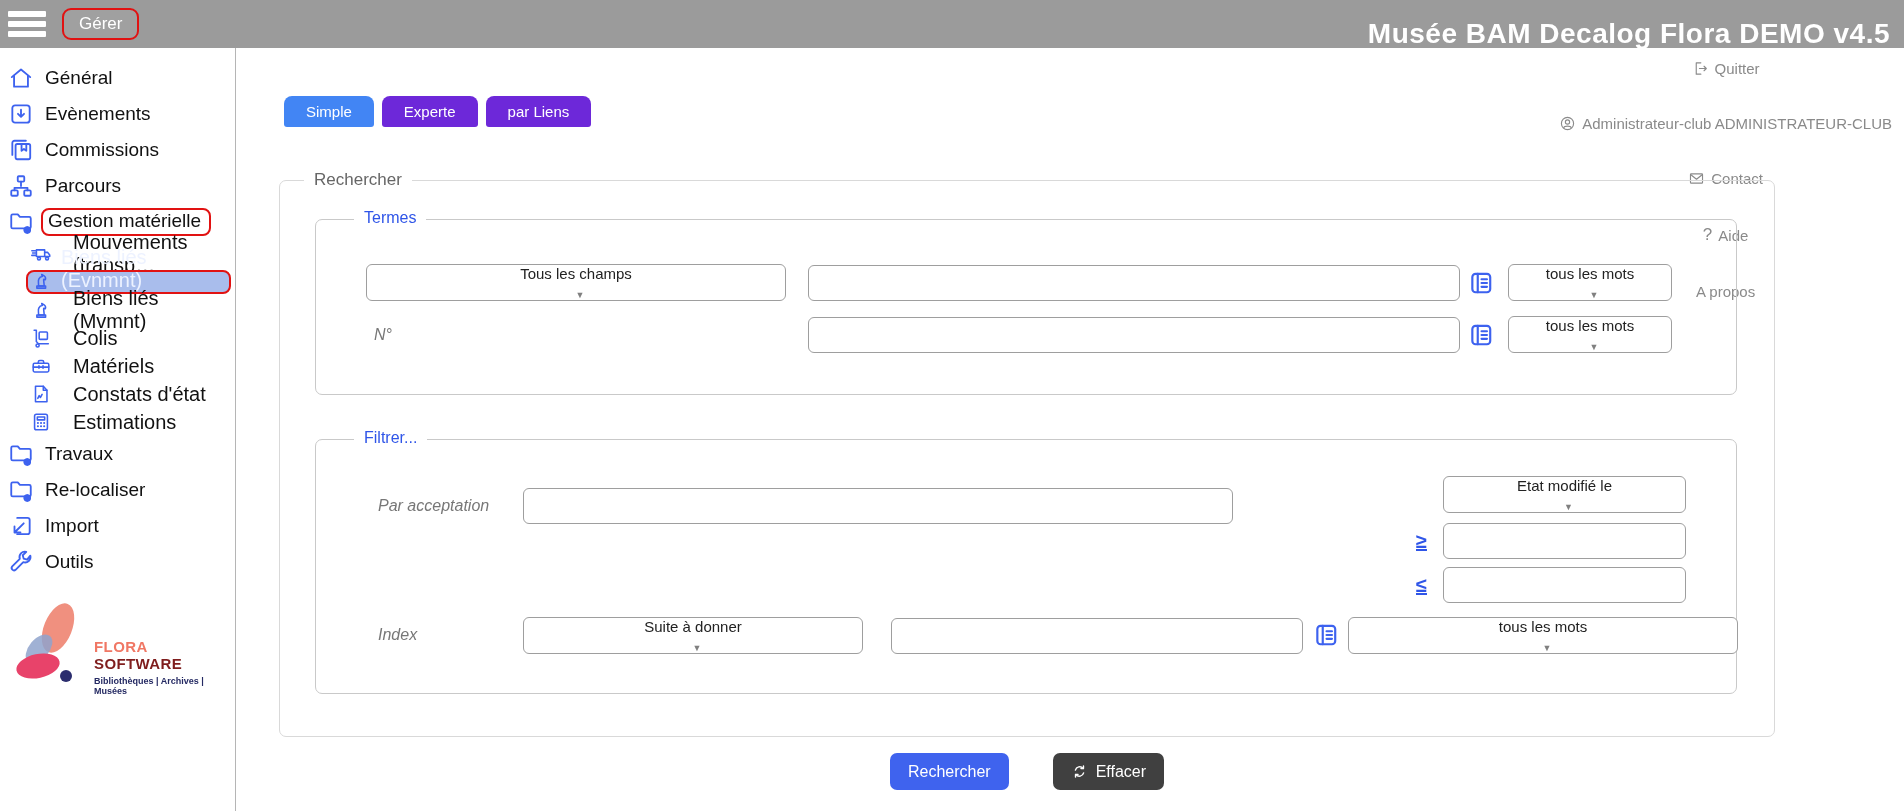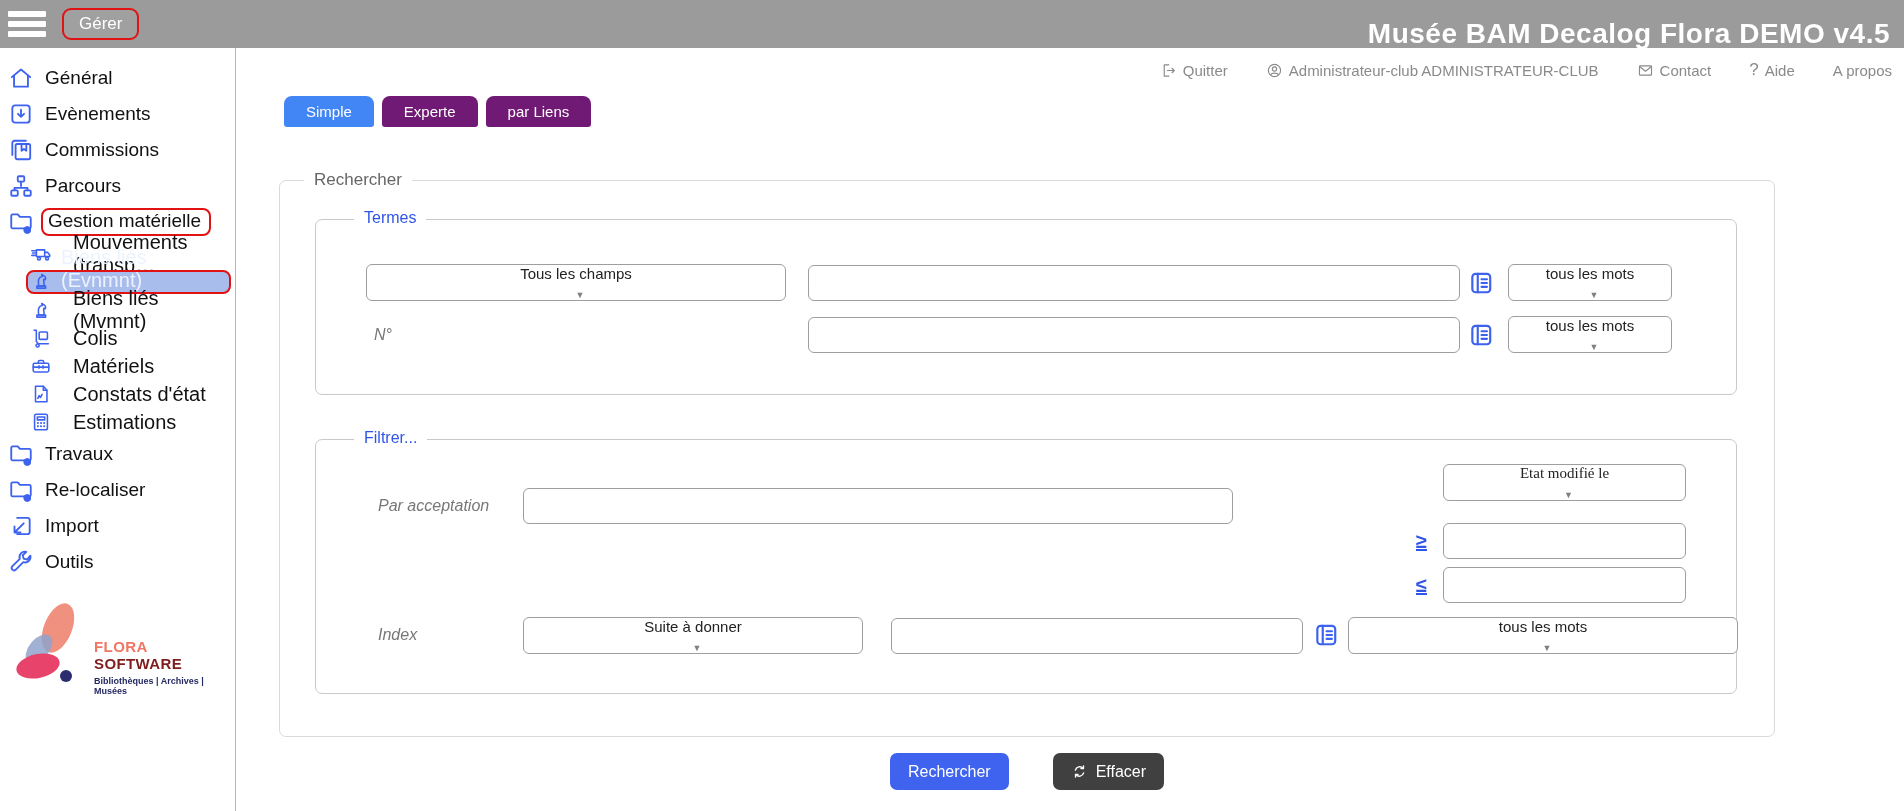--- a/index.html
+++ b/index.html
@@ -42,29 +42,29 @@
   .logo-text { position:absolute; left:88px; top:42px; }
   .logo-brand { font-size:15px; font-weight:bold; letter-spacing:0.4px; }
   .logo-brand .flora { color:#f07764; }
   .logo-brand .software { color:#7f1d1d; }
   .logo-tagline { margin-top:4px; font-size:9px; font-weight:bold; color:#252a63; }
 
   
   .main { position:absolute; left:237px; top:48px; right:0; bottom:0; background:#fff; }
 
   .userbar { position:absolute; top:12px; right:12px; display:flex; align-items:center;
-             gap:38px; color:#8a8a8a; font-size:15px; }
+             gap:38px; color:#8a8a8a; font-size:15px;flex-direction:column; }
   .ub-item { display:flex; align-items:center; gap:6px; cursor:pointer; }
   .ub-item svg { width:17px; height:17px; fill:none; stroke:#8a8a8a;
                  stroke-width:1.6; stroke-linecap:round; stroke-linejoin:round; }
   .qmark { font-size:17px; }
 
   .tabs { position:absolute; left:47px; top:48px; display:flex; gap:8px; }
   .tab { height:31px; line-height:31px; padding:0 22px; font-size:15px; color:#fff;
-         background:#701a75; border-radius:8px 8px 3px 3px; cursor:pointer; }
+         background:#6d28d9; border-radius:8px 8px 3px 3px; cursor:pointer; }
   .tab.active { background:#4285f4; }
 
   
   .fs { position:absolute; border:1px solid #d9d9d9; border-radius:7px; }
   .fs-legend { position:absolute; top:-11px; background:#fff; padding:0 10px;
                font-size:17px; color:#666; }
   .fs-outer { left:42px; top:132px; width:1496px; height:557px; }
   .fs-outer > .fs-legend { left:24px; }
   .fs-inner { border-color:#c9c9c9; }
   .fs-inner > .fs-legend { color:#2f55e8; font-size:16px; }
@@ -401,21 +401,21 @@
           </div>
         </div>
       </div>
 
       <div class="fs fs-inner fs-filtrer">
         <span class="fs-legend">Filtrer...</span>
 
         <span class="flabel abs" style="left:62px; top:57px;">Par acceptation</span>
         <input class="ti abs" style="left: 207px; top: 48px; width: 710px;" type="text" value="">
 
-        <div class="select abs" style="left:1127px; top:24px; width:243px;font-family:Liberation Serif, serif;">
+        <div class="select abs" style="left:1127px; top:36px; width:243px;">
           <span>Etat modifié le</span>
           <span class="caret">▼</span>
         </div>
 
         <a class="cmp abs" style="left:1100px; top:90px;">≥</a>
         <input class="ti abs" style="left: 1127px; top: 83px; width: 243px;" type="text" value="">
 
         <a class="cmp abs" style="left:1100px; top:134px;">≤</a>
         <input class="ti abs" style="left: 1127px; top: 127px; width: 243px;" type="text" value="">
 

